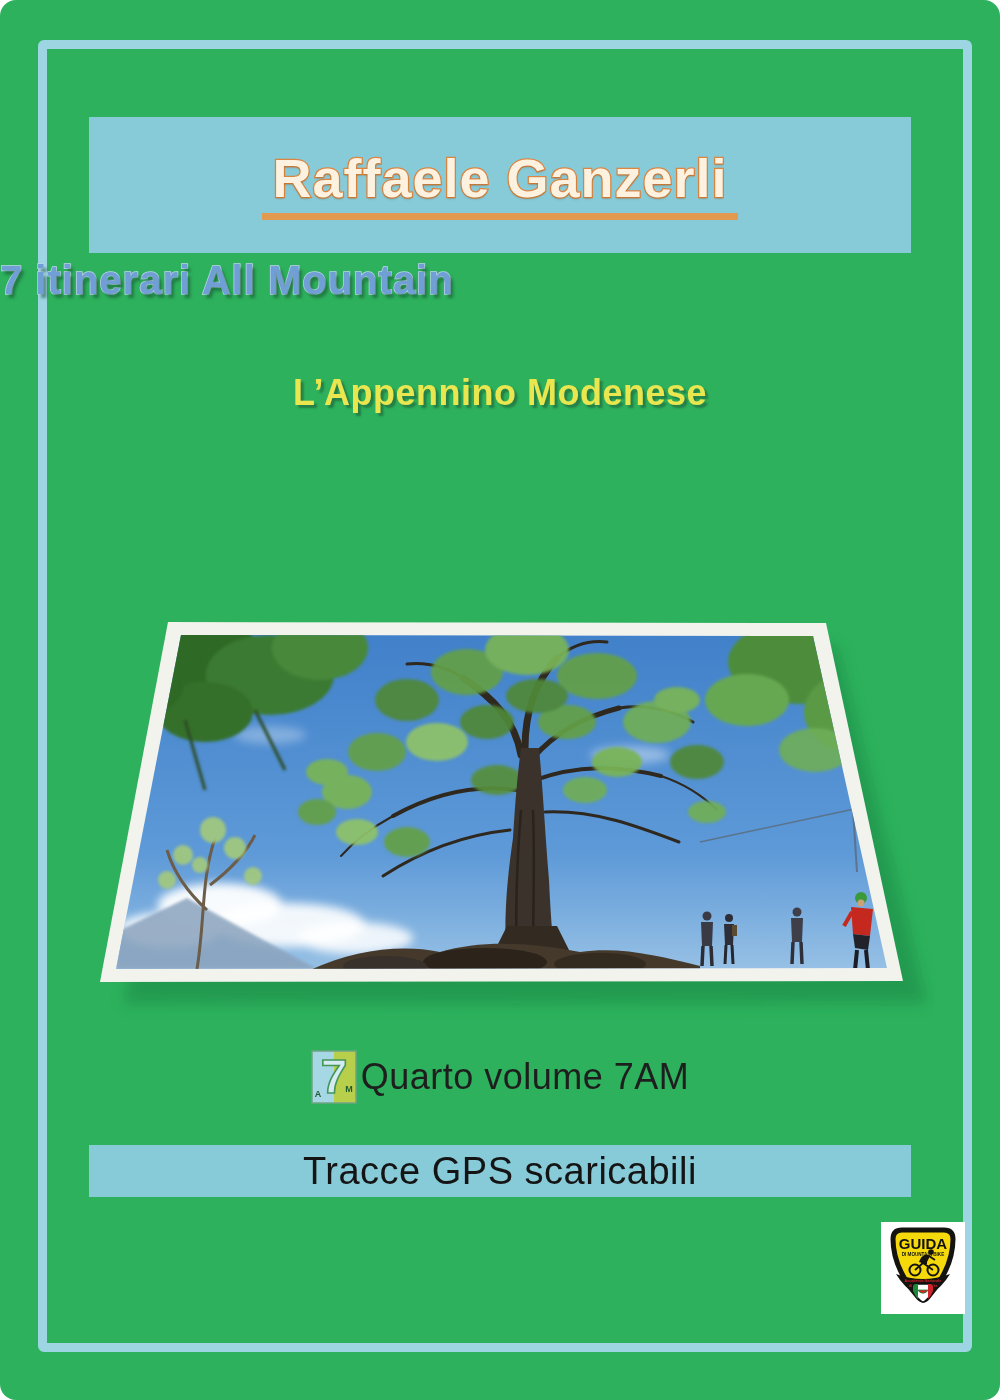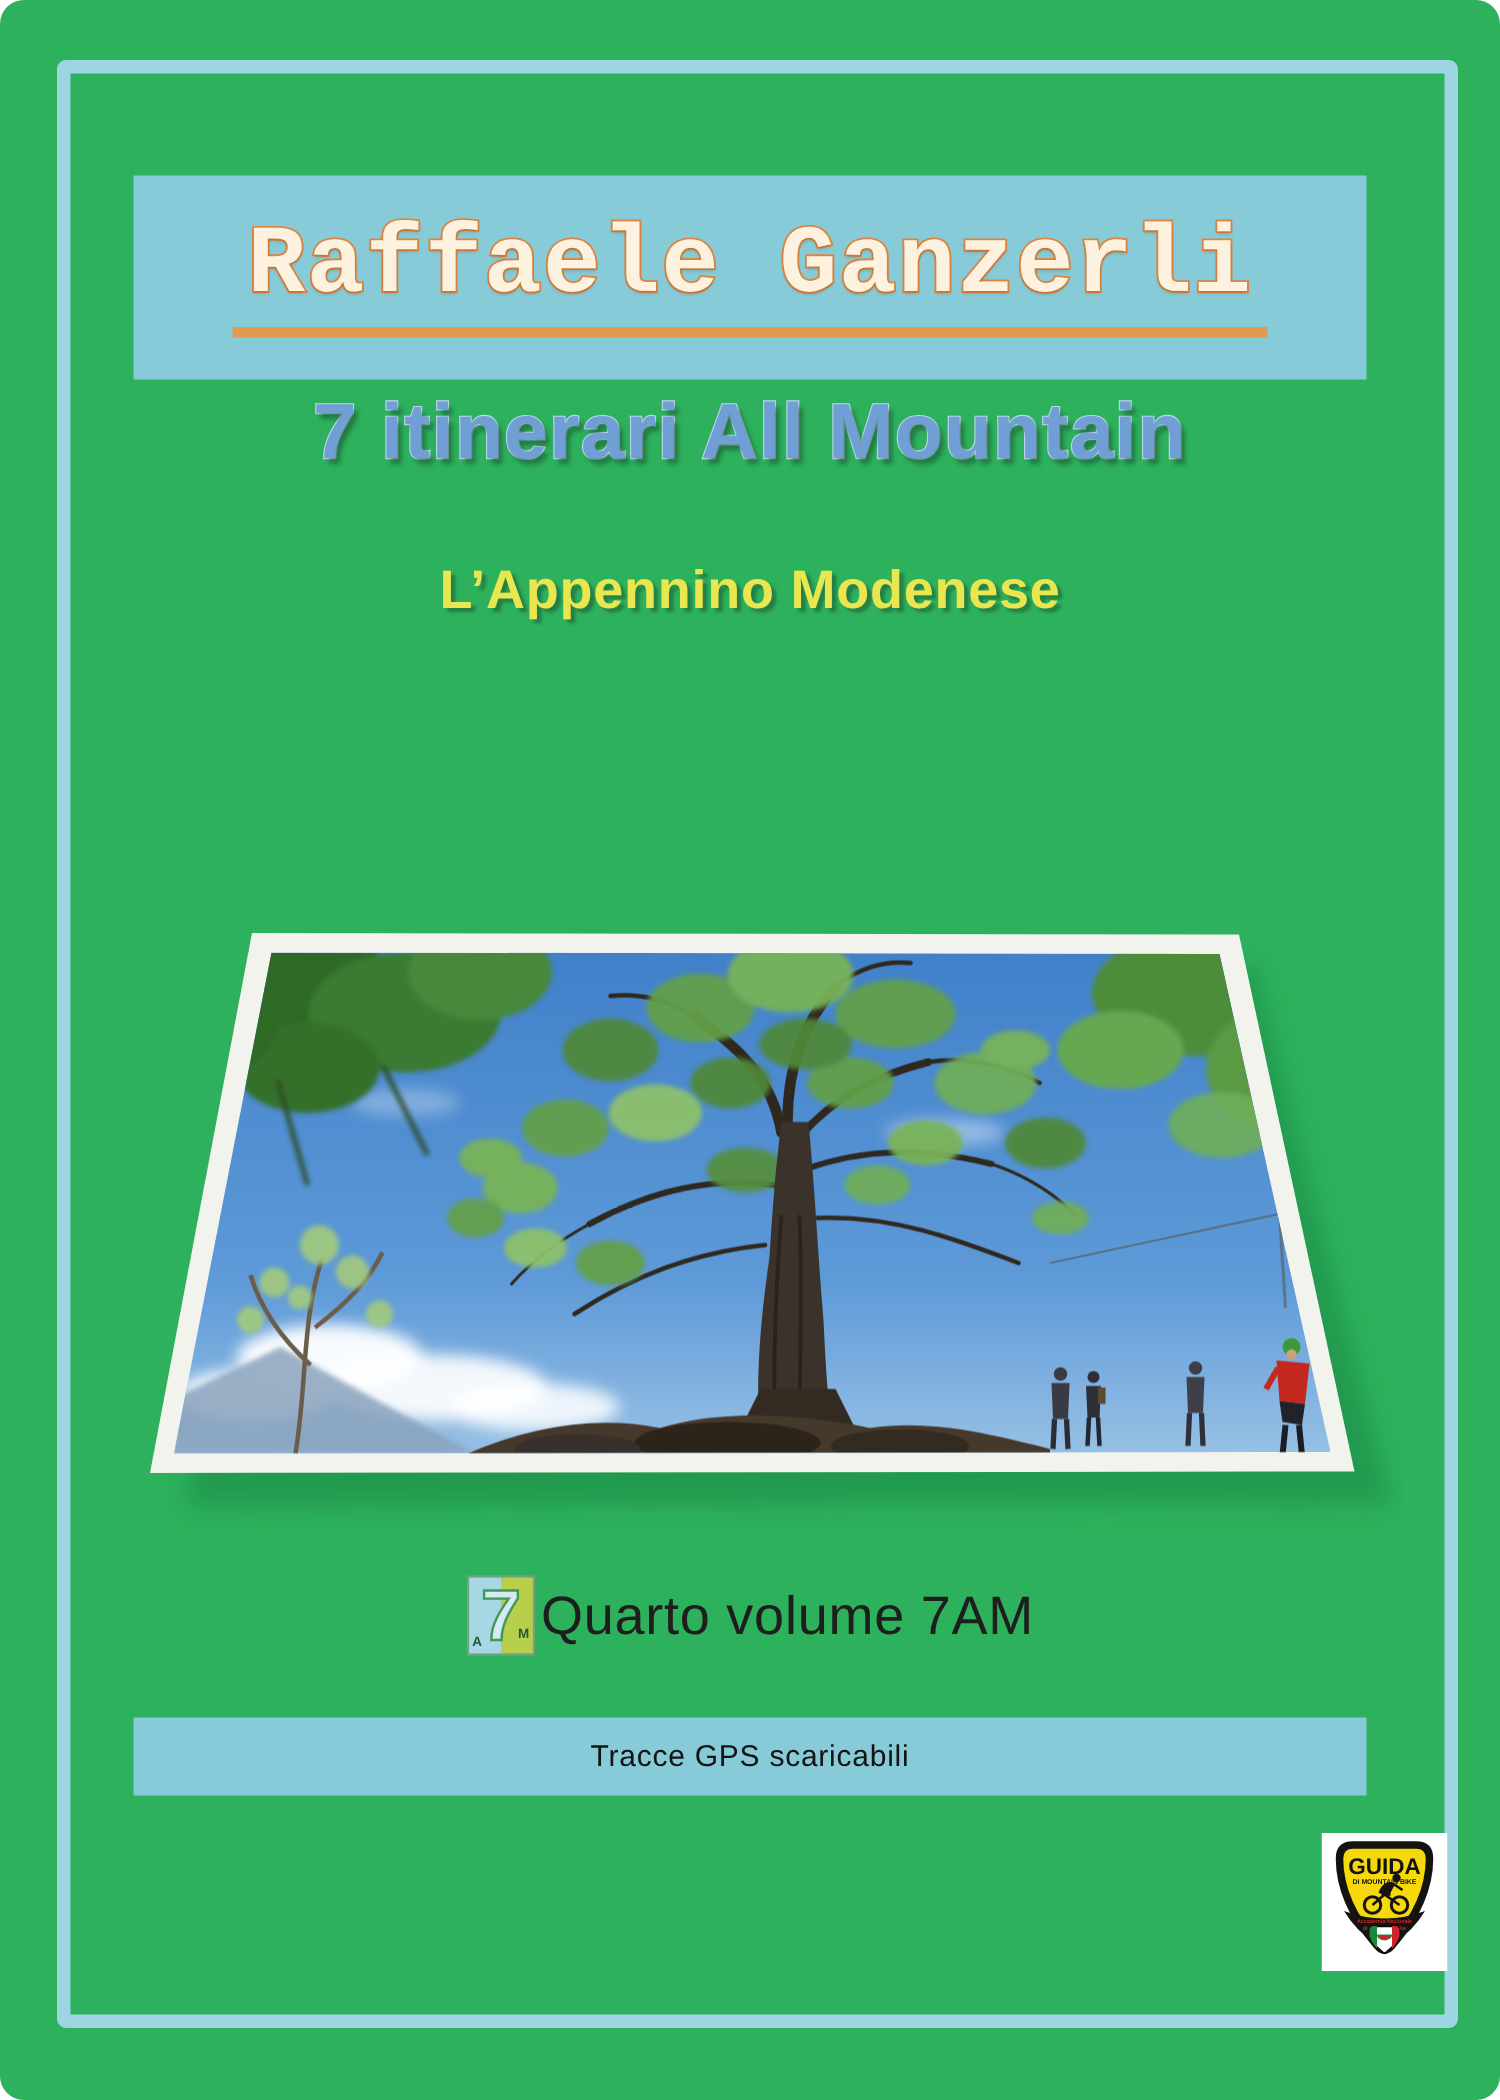--- a/index.html
+++ b/index.html
@@ -10,34 +10,33 @@
   }
   .frame{
     position:absolute;left:38px;top:40px;right:28px;bottom:48px;
     border:9px solid #9dd5e2;border-radius:6px;pointer-events:none;
   }
   .author-band{
     position:absolute;left:89px;top:117px;width:822px;height:136px;
     background:#87cbd9;display:flex;align-items:center;justify-content:center;
   }
   .author-text{
-    font-size:64px;font-weight:bold;letter-spacing:1px;
+    font-size:54px;font-weight:bold;letter-spacing:1px;
     color:#fdf2df;
     -webkit-text-stroke:2.5px #dc8642;
     paint-order:stroke fill;
     display:inline-block;
     border-bottom:7px solid #e29a50;
     padding:0 10px 8px 10px;
     line-height:1.0;
     text-shadow:0 2px 2px rgba(120,70,20,0.25);
-    font-family:Liberation Mono, monospace;
   }
   .series-title{
-    position:absolute;left:0;top:258px;width:100%;text-align:center;
-    font-size:52px;font-weight:bold;
+    position:absolute;left:0;top:258px;width:100%;
+    font-size:40px;font-weight:bold;
     color:#6f9fd4;
     -webkit-text-stroke:1.5px #bdd5ee;
     paint-order:stroke fill;
     text-shadow:3px 4px 3px rgba(20,70,45,0.5);
     letter-spacing:1px;
   }
   .subtitle{
     position:absolute;left:0;width:100%;text-align:center;
     font-size:36px;font-weight:bold;color:#e9e64f;
     text-shadow:3px 3px 2px rgba(30,85,52,0.55);
@@ -50,21 +49,21 @@
     position:absolute;left:0;top:1050px;width:100%;
     display:flex;align-items:center;justify-content:center;gap:4px;
   }
   .volume-text{
     font-size:36px;color:#1e1e1e;letter-spacing:0.5px;
   }
   .gps-band{
     position:absolute;left:89px;top:1145px;width:822px;height:52px;
     background:#87cbd9;display:flex;align-items:center;justify-content:center;
   }
-  .gps-text{font-size:20px;color:#141414;letter-spacing:0.5px;}
+  .gps-text{font-size:38px;color:#141414;letter-spacing:0.5px;}
   .badge{position:absolute;left:833px;top:1222px;width:84px;height:92px;padding-left:48px;}
 </style>
 </head>
 <body>
 
 <div class="cover">
 
   <div class="frame"></div>
 
   <div class="author-band">

